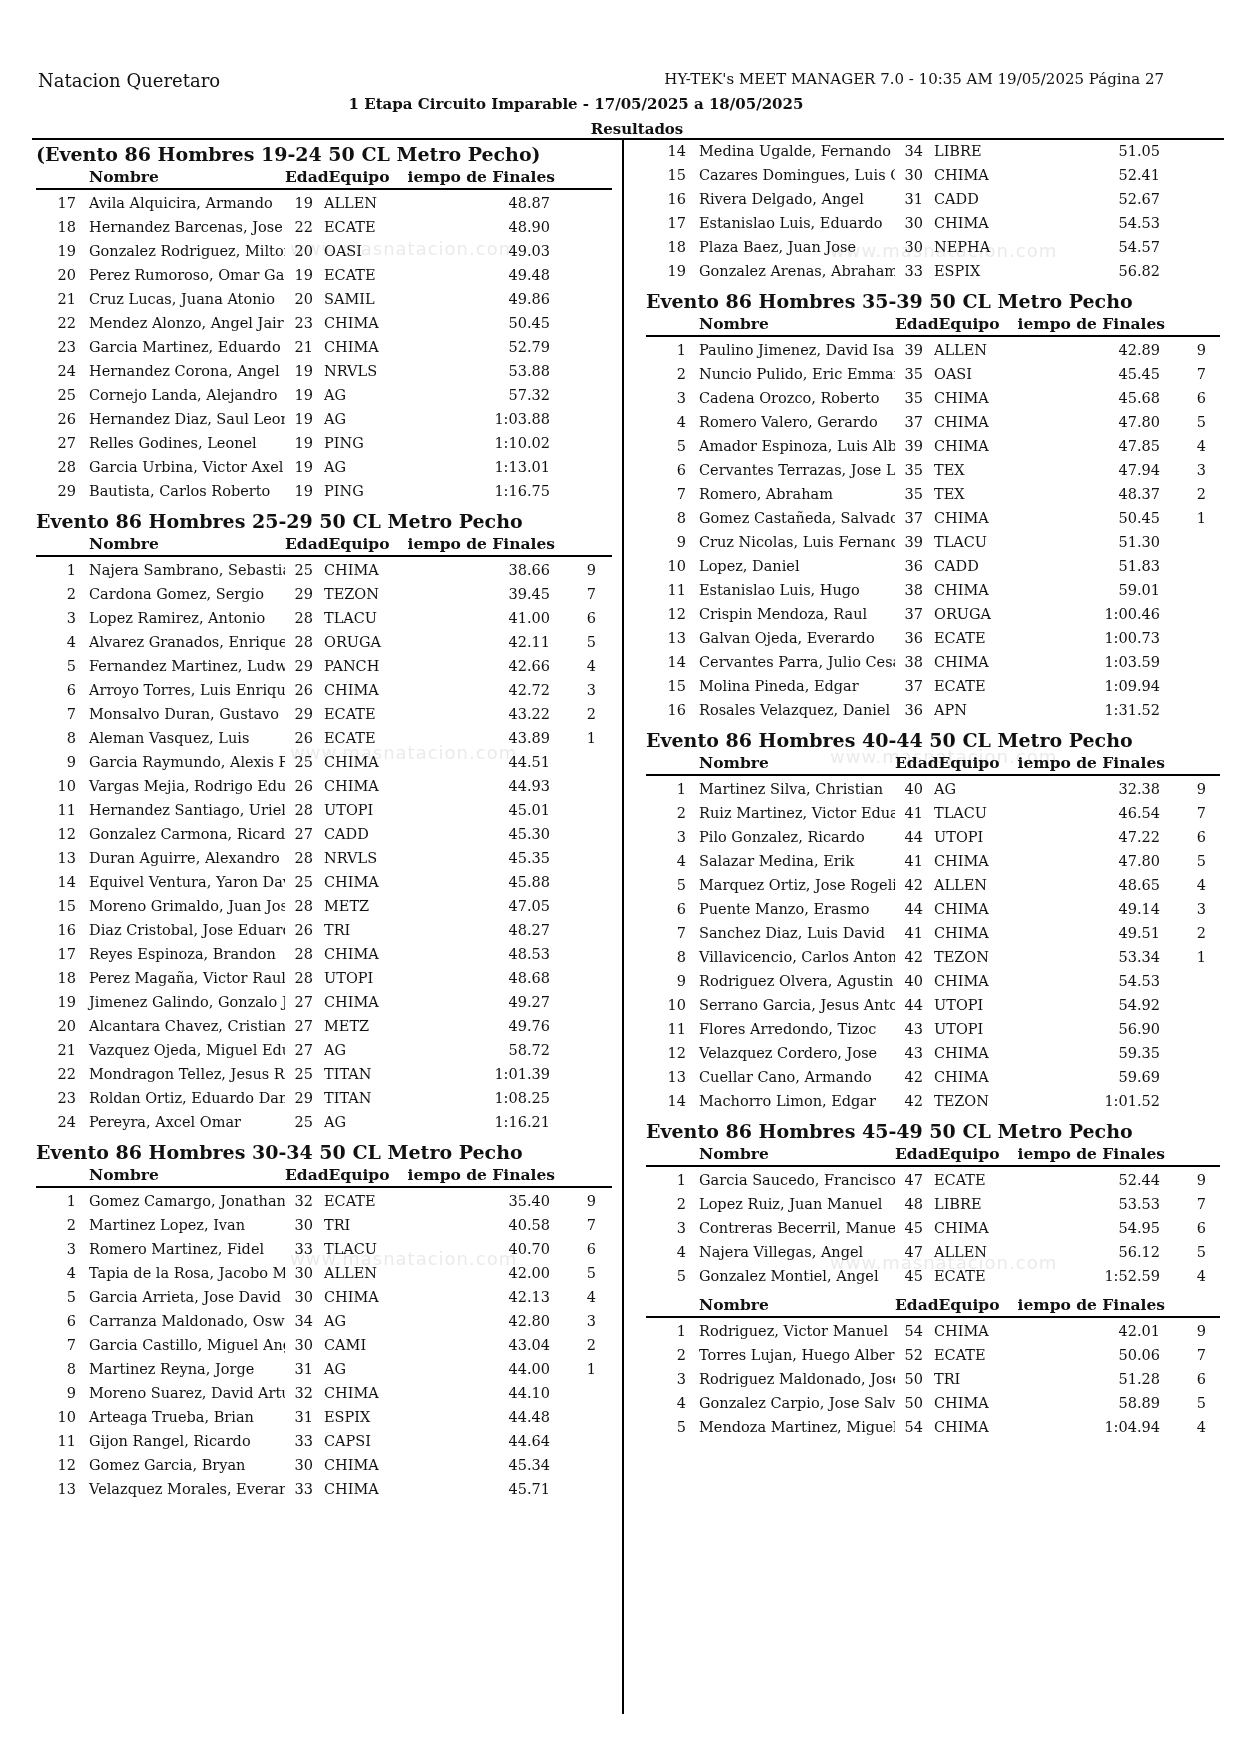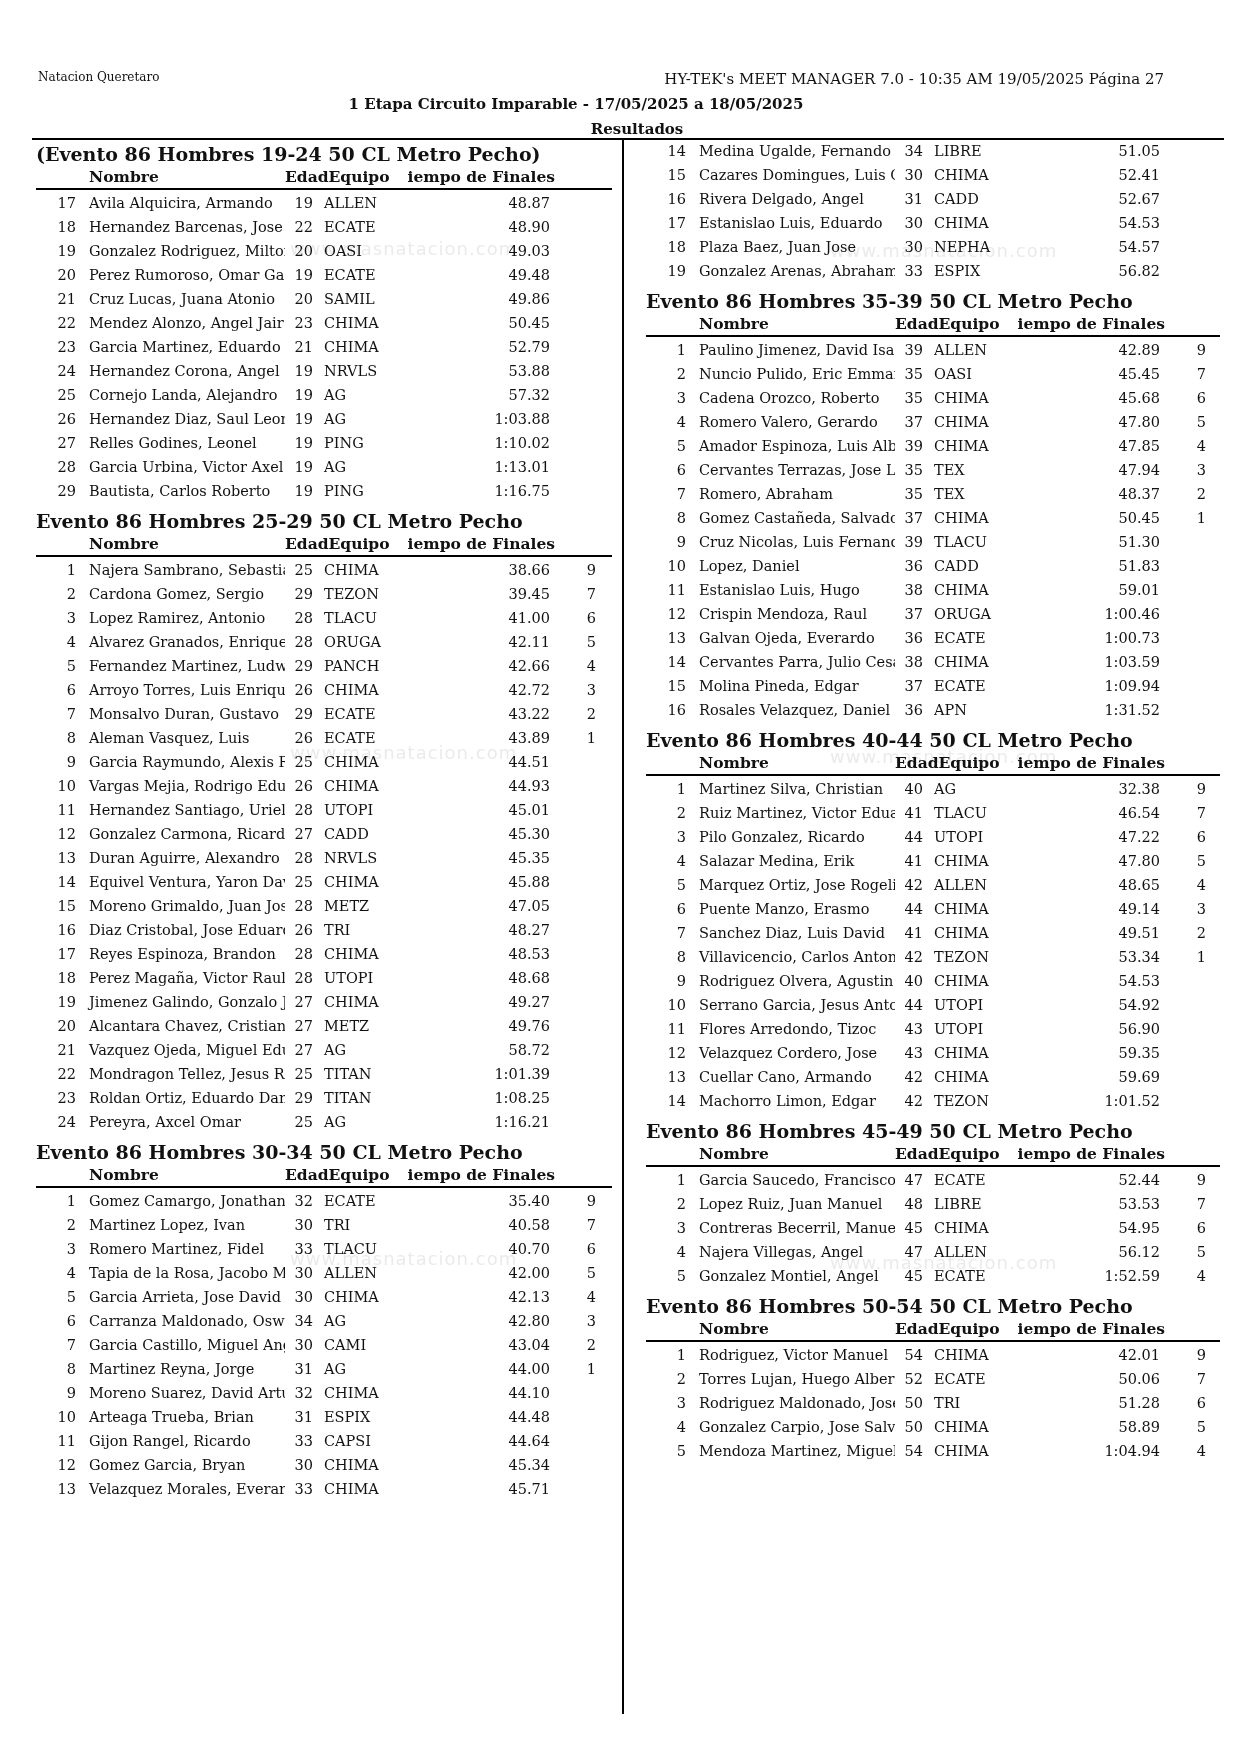--- a/index.html
+++ b/index.html
@@ -1,21 +1,21 @@
 <!DOCTYPE html>
 <html><head>
 <meta charset="utf-8">
 <style>
   html, body { margin: 0; padding: 0; background: #ffffff; }
   body {
     width: 1240px; height: 1752px; position: relative; overflow: hidden;
     font-family: "DejaVu Serif", "Liberation Serif", serif;
     color: #111111;
   }
-  .hdr-left { position: absolute; left: 38px; top: 70px; font-size: 12px; }
+  .hdr-left { position: absolute; left: 38px; top: 70px; font-size: 18px; }
   .hdr-right { position: absolute; right: 76px; top: 70px; font-size: 15px; }
   .hdr-title { position: absolute; left: 0; width: 1152px; top: 95px; text-align: center; font-size: 15px; font-weight: bold; }
   .hdr-sub { position: absolute; left: 0; width: 1240px; top: 120px; text-align: center; font-size: 15px; font-weight: bold; padding-left: 17px; }
   .hdr-rule { position: absolute; left: 32px; width: 1192px; top: 138px; height: 2px; background: #000; }
   .divider { position: absolute; left: 622px; top: 139px; width: 2px; height: 1575px; background: #000; }
 
   .col { position: absolute; top: 142px; }
   .col.left { left: 36px; width: 576px; }
   .col.right { left: 646px; width: 574px; }
 
@@ -848,21 +848,20 @@
           <span class="c-place">5</span>
           <span class="c-name">Gonzalez Montiel, Angel</span>
           <span class="c-age">45</span>
           <span class="c-team">ECATE</span>
           <span class="c-time">1:52.59</span>
           <span class="c-pts">4</span>
         </div>
       </div>
   </div>
     <div class="event">
-    <div class="event-title">Evento 86  Hombres 50-54 50 CL Metro Pecho</div>
     <div class="colhead">
       <span class="h-name">Nombre</span>
       <span class="h-mid">EdadEquipo</span>
       <span class="h-time" style="padding-left:18px;">iempo de Finales</span>
     </div>
     <div class="rows">
         <div class="row">
           <span class="c-place">1</span>
           <span class="c-name">Rodriguez, Victor Manuel</span>
           <span class="c-age">54</span>

